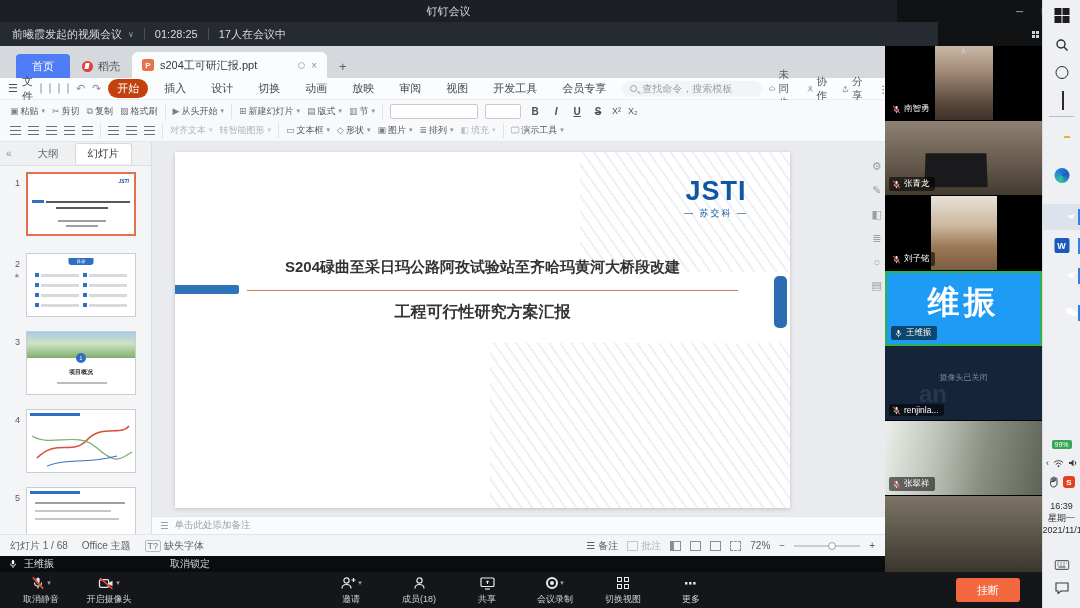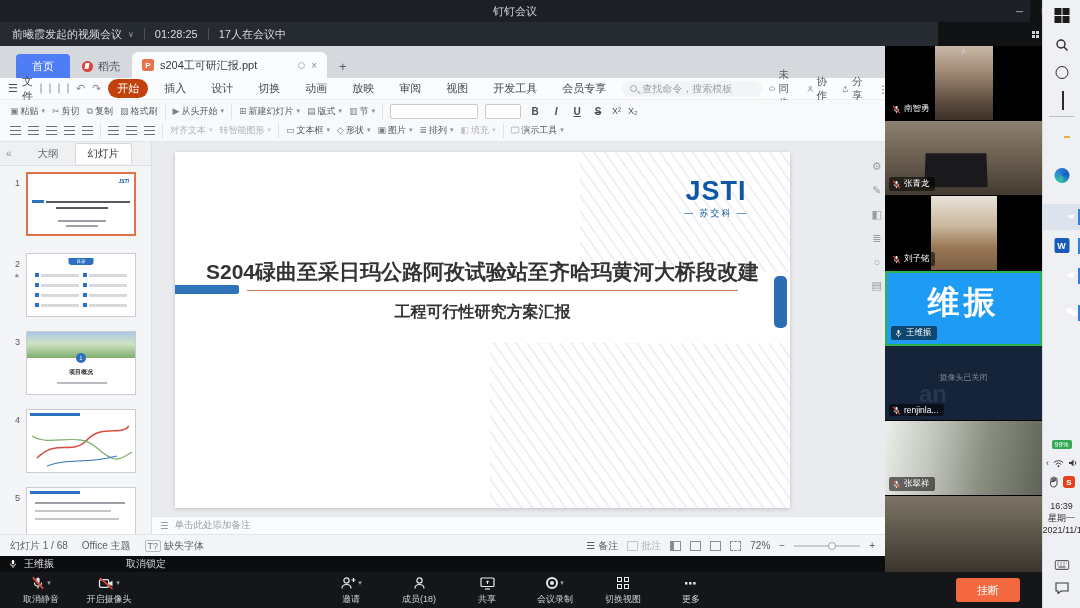--- a/index.html
+++ b/index.html
@@ -1,21 +1,21 @@
 <!DOCTYPE html>
 <html><head>
 <meta charset="utf-8">
 <style>
   *{margin:0;padding:0;box-sizing:border-box}
   html,body{width:1080px;height:608px;overflow:hidden}
   body{font-family:"Liberation Sans","DejaVu Sans",sans-serif;background:#101214}
   .screen{position:relative;width:1080px;height:608px;overflow:hidden;background:#101214}
 
   
-  .dt-title{position:absolute;left:0;top:0;width:1030px;height:22px;background:#1c1f26;display:flex;align-items:center;justify-content:center;color:#d4d7da;font-size:11px}
+  .dt-title{position:absolute;left:0;top:0;width:897px;height:22px;background:#1c1f26;display:flex;align-items:center;justify-content:center;color:#d4d7da;font-size:11px}
   .dt-winctl{position:absolute;right:6px;top:0;height:22px;display:flex;align-items:center;gap:18px;color:#c3c6ca;font-size:10px}
   .dt-winctl span{cursor:pointer}
   .dt-meet{position:absolute;left:0;top:22px;width:938px;height:24px;background:#262a31;display:flex;align-items:center;color:#d9dcdf;font-size:11px;padding:0 12px}
   .dt-meet .sep{width:1px;height:12px;background:#4a4e55;margin:0 10px}
   .dt-meet .car{font-size:8px;color:#9aa0a6;margin-left:6px}
   .dt-fs{position:absolute;right:14px;top:22px;height:24px;display:flex;align-items:center;gap:5px;color:#cfd2d6;font-size:11px;cursor:pointer}
   .grid4{display:grid;grid-template-columns:3px 3px;grid-template-rows:3px 3px;gap:1px}
   .grid4 i{background:#cfd2d6;display:block}
 
   
@@ -76,42 +76,42 @@
   .t3-label{position:absolute;left:0;top:36px;width:100%;text-align:center;font-size:6px;color:#33363a;font-weight:bold}
   .t45-head{position:absolute;left:3px;top:3px;width:50px;height:3px;background:#2d6fc2}
 
   
   .weditor{position:absolute;left:152px;top:96px;right:0;height:374px;background:#e9ebee}
   .slide{position:absolute;left:23px;top:10px;width:615px;height:356px;background:#fff;box-shadow:0 1px 4px rgba(0,0,0,.18)}
   .wm{position:absolute;background:repeating-linear-gradient(55deg,transparent 0 7px,#eef0f3 7px 9px)}
   .logo{position:absolute;right:42px;top:26px;text-align:center;color:#0e57a5}
   .logo .l1{font-size:27px;font-weight:bold;letter-spacing:1px;line-height:1}
   .logo .l2{font-size:9px;letter-spacing:2px;margin-top:2px;color:#0e57a5}
-  .stitle1{position:absolute;left:30px;right:30px;top:106px;text-align:center;font-size:21px;font-weight:bold;color:#333}
+  .stitle1{position:absolute;left:30px;right:30px;top:106px;text-align:center;font-size:15px;font-weight:bold;color:#333}
   .suline{position:absolute;left:72px;right:52px;top:138px;border-top:1px solid #cd7f4e}
   .stitle2{position:absolute;left:30px;right:30px;top:150px;text-align:center;font-size:16px;font-weight:bold;color:#333}
   .blbar{position:absolute;left:0;top:133px;width:64px;height:9px;background:#2e74b8;border-radius:0 2px 2px 0}
   .brbar{position:absolute;right:3px;top:124px;width:13px;height:52px;background:#2b6cb3;border-radius:5px}
   .scompany{position:absolute;left:0;width:100%;top:258px;text-align:center;font-size:13.5px;font-weight:bold;color:#3a3a3a;letter-spacing:1px}
   .sdate{position:absolute;left:0;width:100%;top:286px;text-align:center;font-size:12px;font-weight:bold;color:#3a3a3a;letter-spacing:3px}
   .emini{position:absolute;right:3px;top:18px;display:flex;flex-direction:column;gap:11px;color:#9aa0a6;font-size:11px;text-align:center}
   .emini span{cursor:pointer}
 
   .wnotes{position:absolute;left:152px;top:470px;right:0;height:18px;background:#fafbfc;border-top:1px solid #e4e6e9;display:flex;align-items:center;gap:6px;padding:0 8px;font-size:9.5px;color:#9aa0a5}
   .wstatus{position:absolute;left:0;top:488px;width:100%;height:22px;background:#f4f5f6;border-top:1px solid #e2e4e7;display:flex;align-items:center;font-size:10px;color:#5b5f64;padding:0 10px;gap:14px}
   .wstatus .rt{margin-left:auto;display:flex;align-items:center;gap:9px}
   .vico{width:11px;height:10px;border:1px solid #8b8f95;display:inline-block;cursor:pointer}
   .vico.b{background:linear-gradient(90deg,#8b8f95 3px,transparent 3px)}
   .zslider{width:66px;height:2px;background:#c9cdd2;position:relative;cursor:pointer}
   .zknob{position:absolute;left:52%;top:-3px;width:8px;height:8px;border:1px solid #9aa0a6;background:#fff;border-radius:50%}
   .warnT{font-size:9px;color:#707479;border:1px solid #b8bcc2;border-radius:2px;padding:0 2px}
 
   
   .ovbar{position:absolute;left:0;top:556px;width:885px;height:16px;background:#0b0c0e;display:flex;align-items:center;gap:6px;padding:0 8px;color:#dfe1e4;font-size:10px}
-  .ovbar .unlock{margin-left:66px;color:#d0d3d6;cursor:pointer}
+  .ovbar .unlock{margin-left:110px;color:#d0d3d6;cursor:pointer}
 
   
   .pstrip{position:absolute;left:885px;top:46px;width:157px;height:526px;background:#121212;display:flex;flex-direction:column}
   .ptile{position:relative;height:75px;border-bottom:1px solid #000;overflow:hidden;background:#000;cursor:pointer}
   .ptile:last-child{flex:1;border-bottom:none}
   .vidP{position:absolute;left:50%;transform:translateX(-50%);top:0;height:100%}
   .pt1 .vidP{width:58px;background:linear-gradient(180deg,#c9b7a6 0%,#a08a76 35%,#5d4c3e 75%,#3c3028 100%)}
   .pt2{background:linear-gradient(180deg,#8d8171 0%,#6e6254 45%,#443b30 100%)}
   .pt2:after{content:"";position:absolute;left:40px;bottom:8px;width:62px;height:34px;background:#1a1a1c;transform:perspective(60px) rotateX(4deg)}
   .pt3 .vidP{width:66px;background:linear-gradient(180deg,#e8e2d8 0%,#cbb89f 40%,#9c7a58 68%,#7a5c40 100%)}

